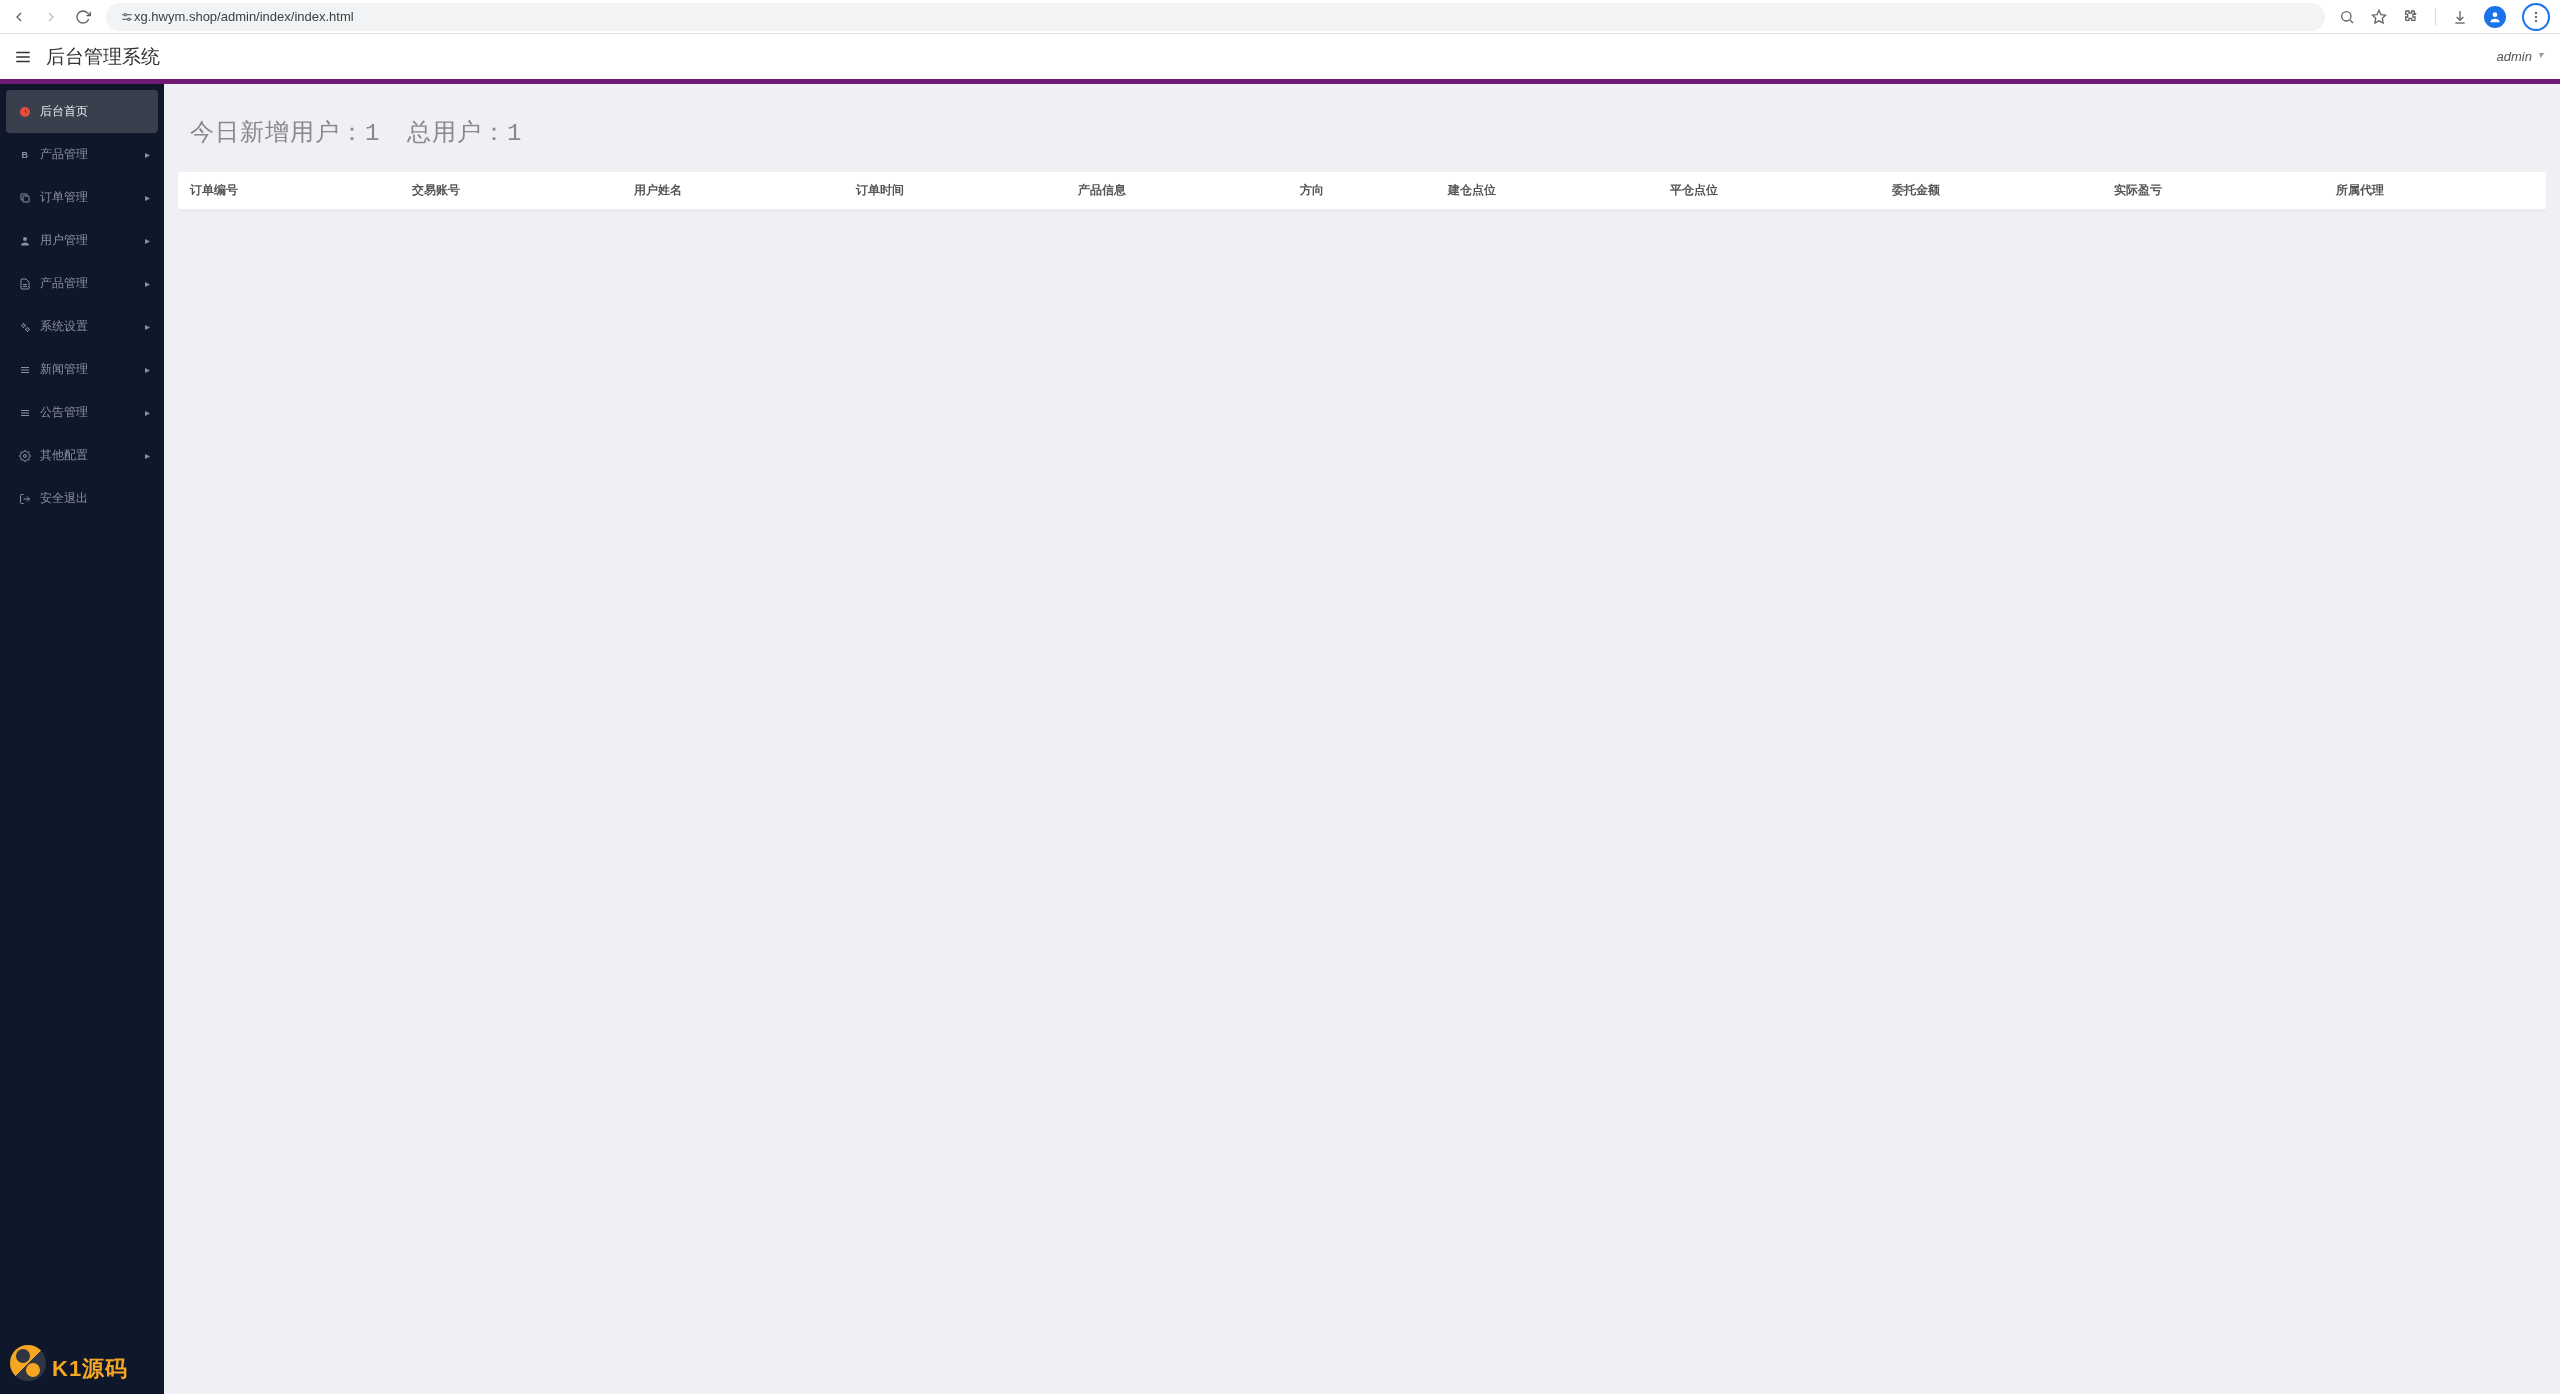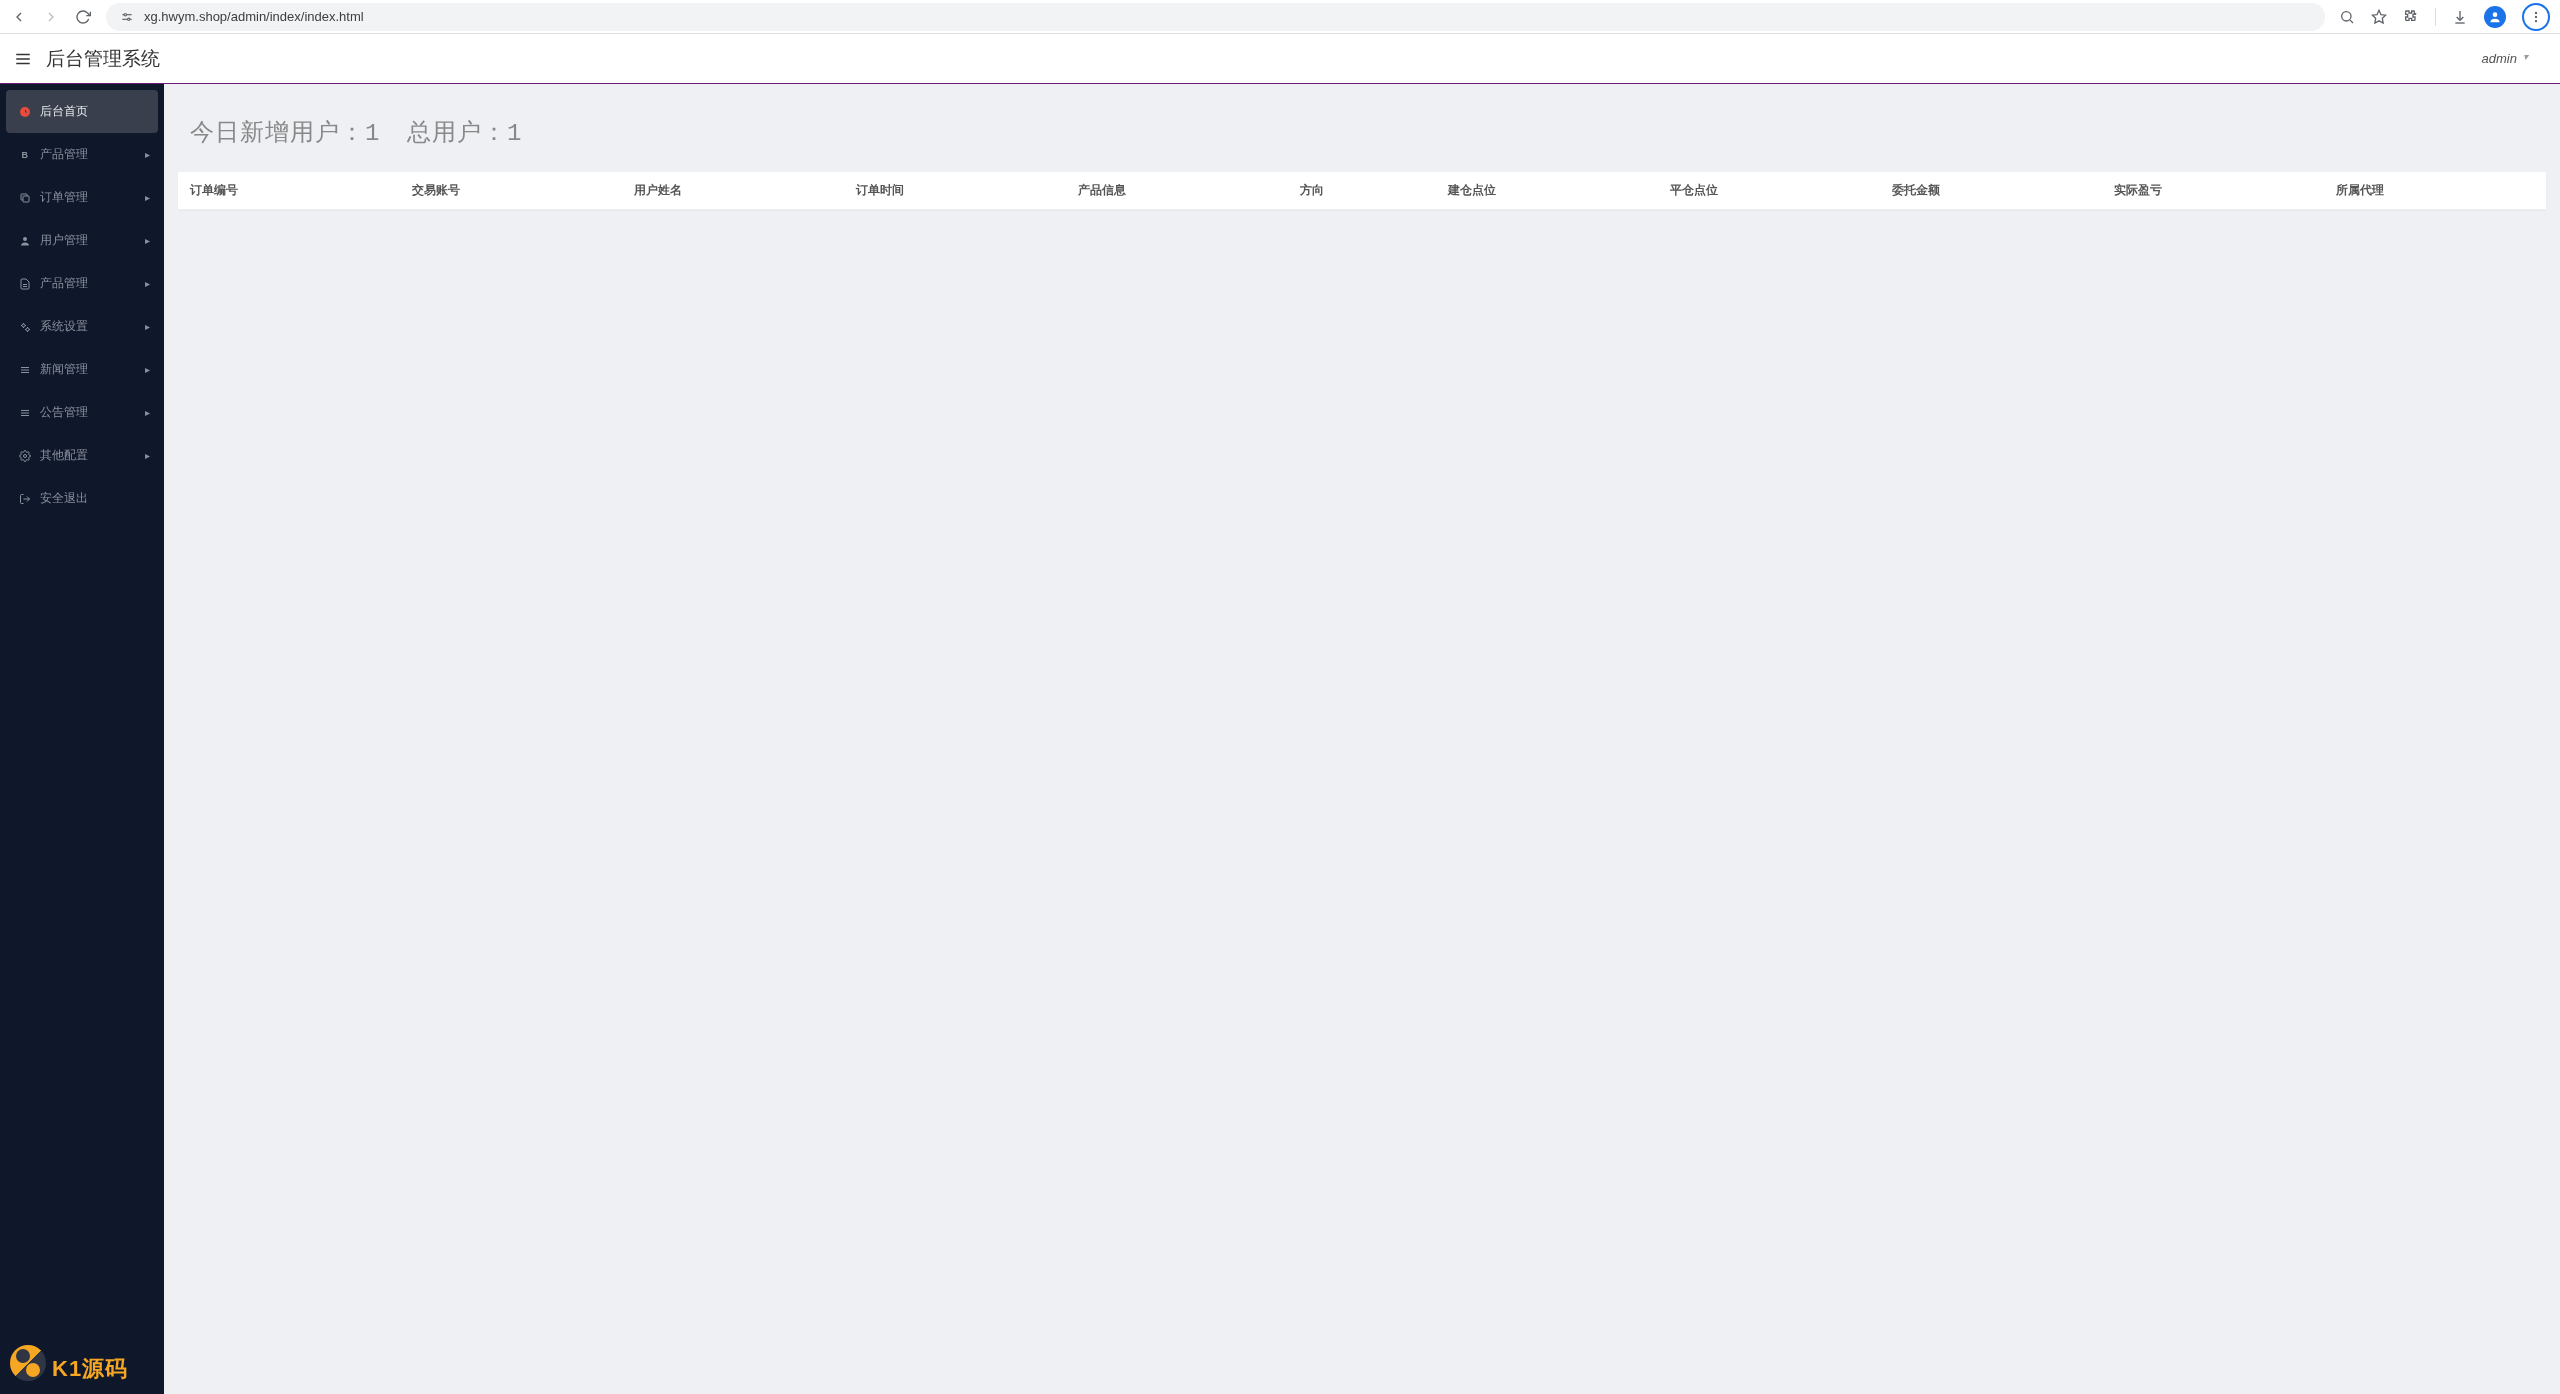--- a/index.html
+++ b/index.html
@@ -2,30 +2,30 @@
 <html><head>
   <meta charset="utf-8">
   <style>
     * { margin: 0; padding: 0; box-sizing: border-box; }
     body { font-family: "Microsoft YaHei", Arial, sans-serif; background: #fff; overflow: hidden; }
     
     
     .browser-bar { height: 34px; display: flex; align-items: center; padding: 0 10px; background: #fff; border-bottom: 1px solid #e0e0e0; gap: 14px; }
     .nav-btn { width: 18px; height: 18px; display: flex; align-items: center; justify-content: center; color: #5f6368; cursor: pointer; }
     .nav-btn.disabled { color: #bdbdbd; }
-    .url-bar { flex: 1; height: 28px; background: #f1f3f4; border-radius: 14px; display: flex; align-items: center; padding: 0 14px; gap: 10px; color: #3c4043; font-size: 13px; }
+    .url-bar { flex: 1; height: 28px; background: #f1f3f4; border-radius: 14px; display: flex; align-items: center; padding: 0 14px; color: #3c4043; font-size: 13px; }
     .url-icon { color: #5f6368; font-size: 13px; }
     .browser-icons { display: flex; align-items: center; gap: 16px; color: #5f6368; }
     .browser-icons > * { display: flex; align-items: center; justify-content: center; }
     .vdiv { width: 1px; height: 18px; background: #dadce0; }
     .profile-icon { width: 22px; height: 22px; border-radius: 50%; background: #1a73e8; color: #fff; display: flex; align-items: center; justify-content: center; }
     .menu-circle { width: 28px; height: 28px; border-radius: 50%; border: 2px solid #1a73e8; display: flex; align-items: center; justify-content: center; color: #5f6368; }
 
     
-    .app-header { height: 50px; display: flex; align-items: center; justify-content: space-between; padding: 0 32px 0 14px; border-bottom: 1px solid #701a75; background: #fff; }
+    .app-header { height: 50px; display: flex; align-items: center; justify-content: space-between; padding: 0 17px 0 14px; border-bottom: 5px solid #701a75; background: #fff; }
     .app-header-left { display: flex; align-items: center; gap: 14px; }
     .menu-toggle { font-size: 18px; color: #333; cursor: pointer; }
     .app-title { font-size: 19px; color: #333; font-weight: 400; }
     .user-menu { font-size: 13px; color: #555; cursor: pointer; display: flex; align-items: flex-start; gap: 6px; font-style: italic; }
     .user-caret { font-size: 10px; color: #999; }
 
     
     .layout { display: flex; height: calc(100vh - 84px); }
 
     

